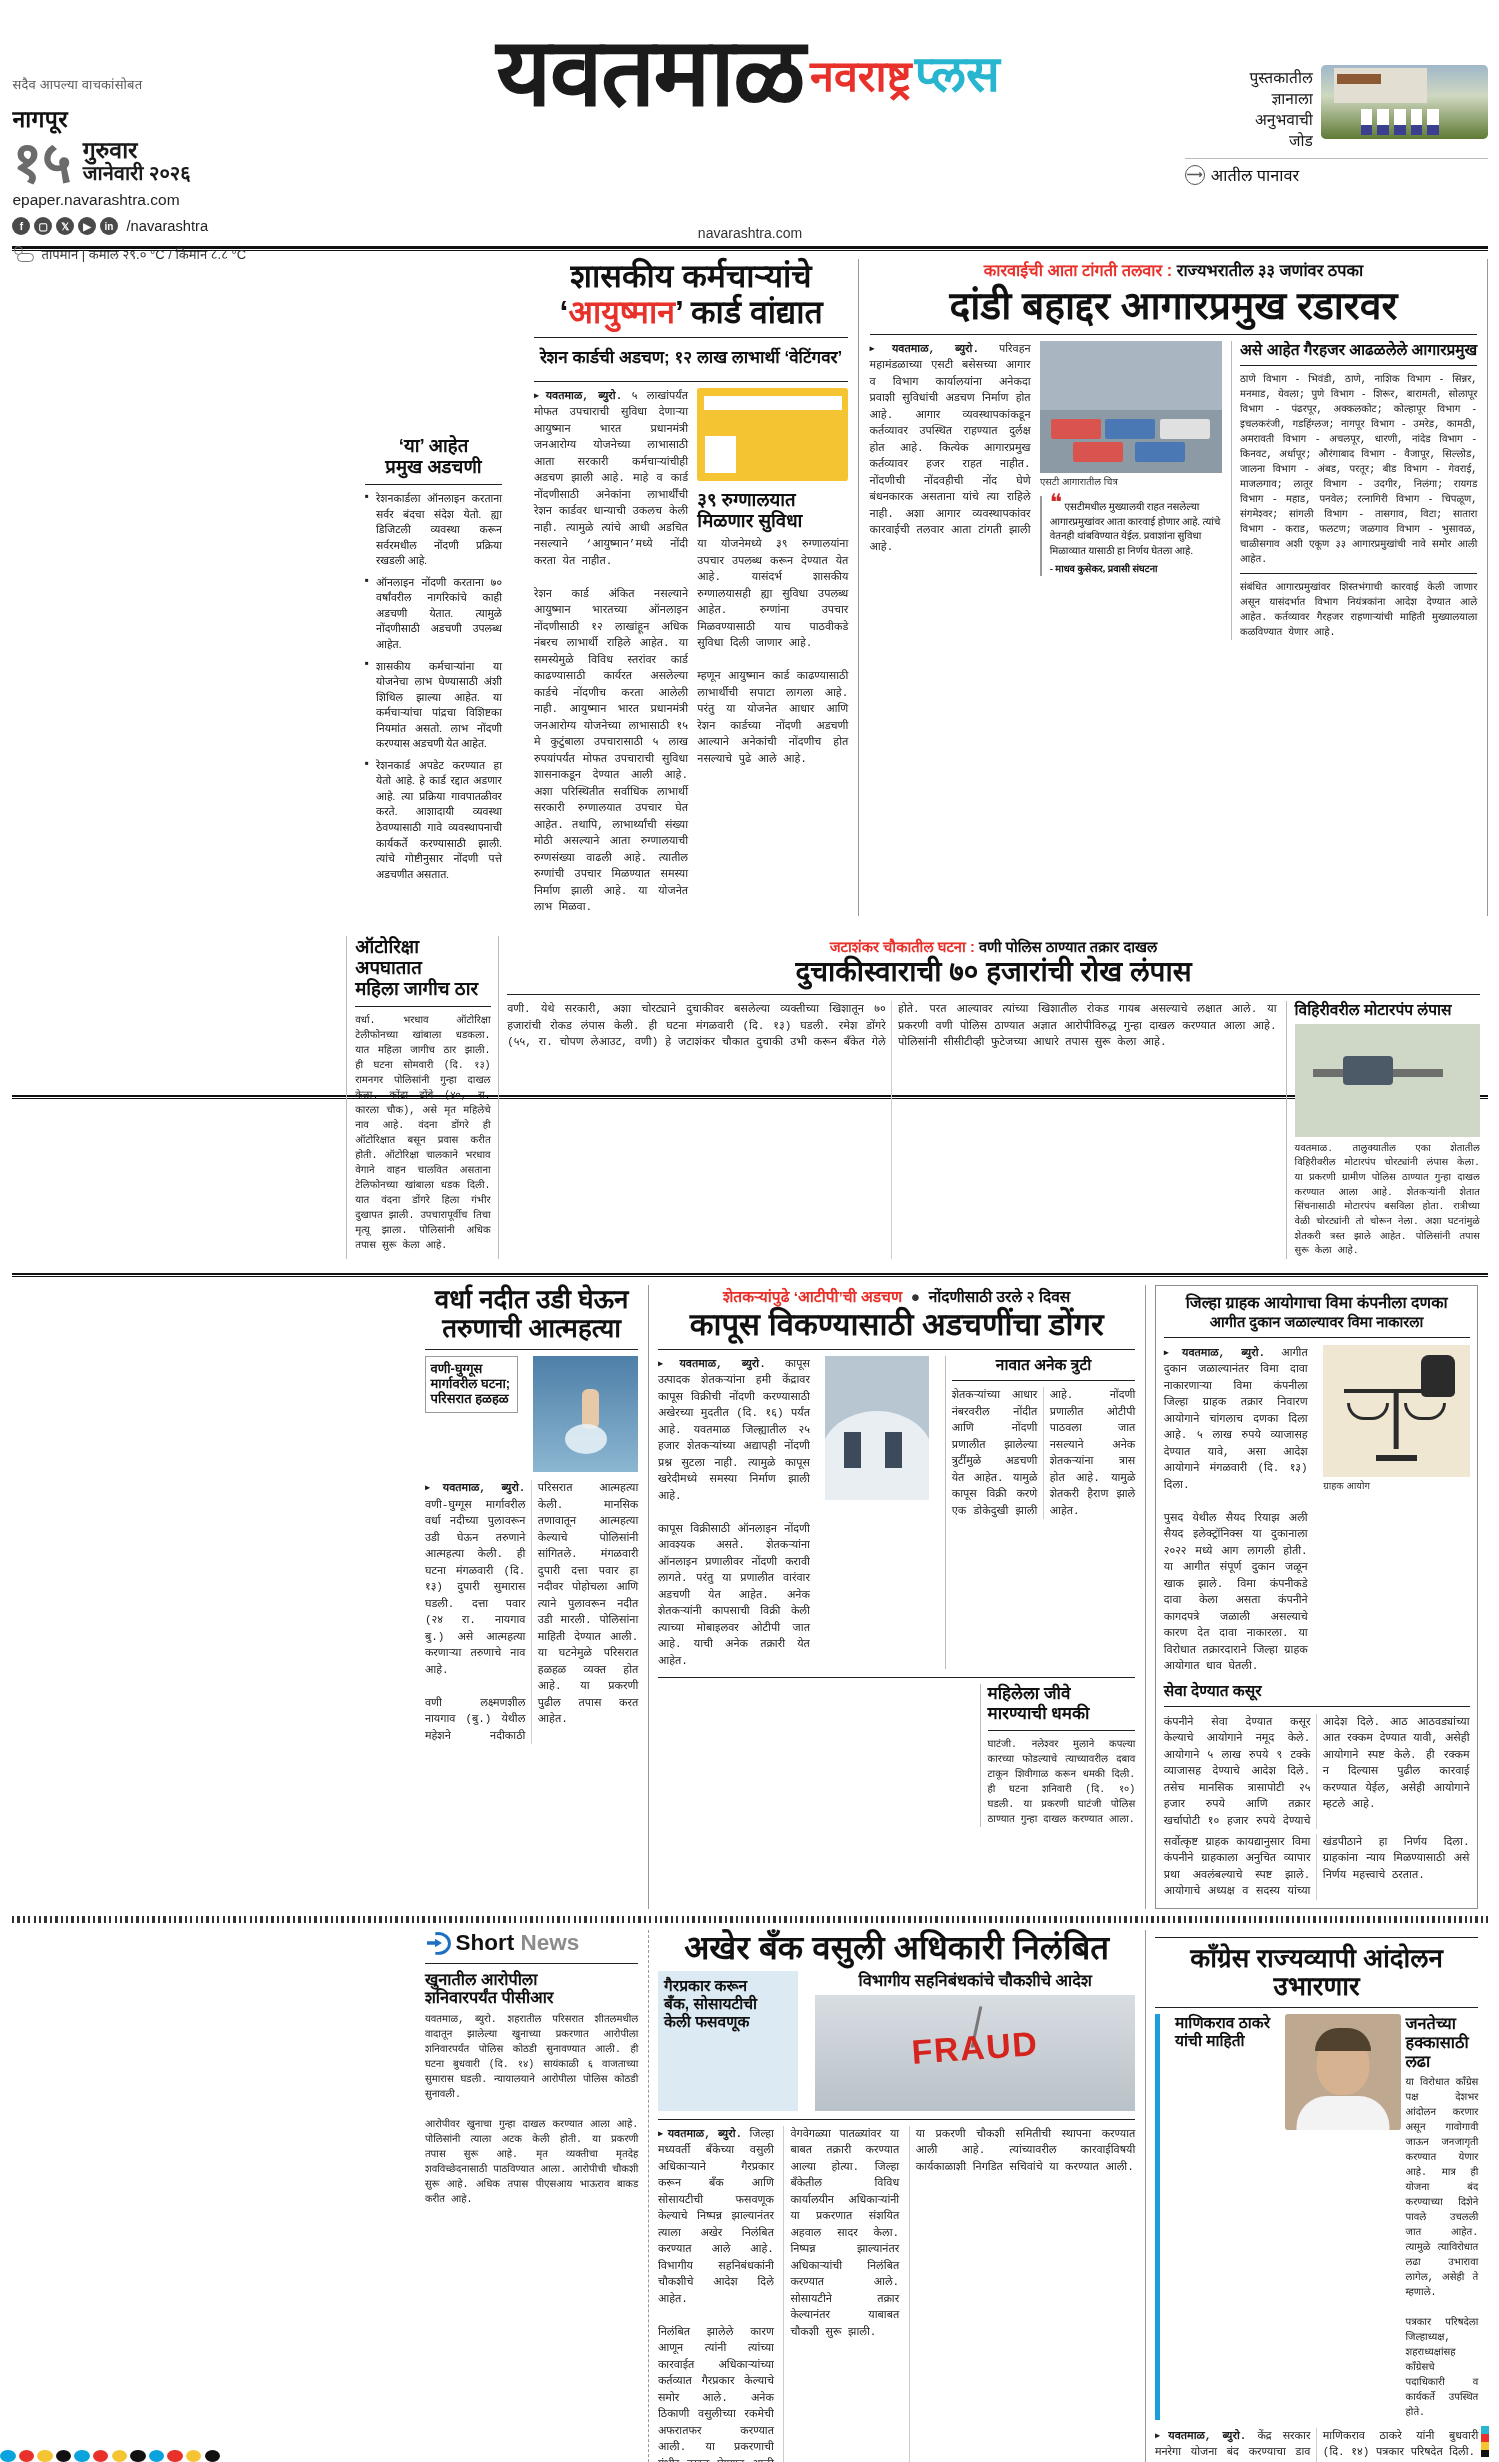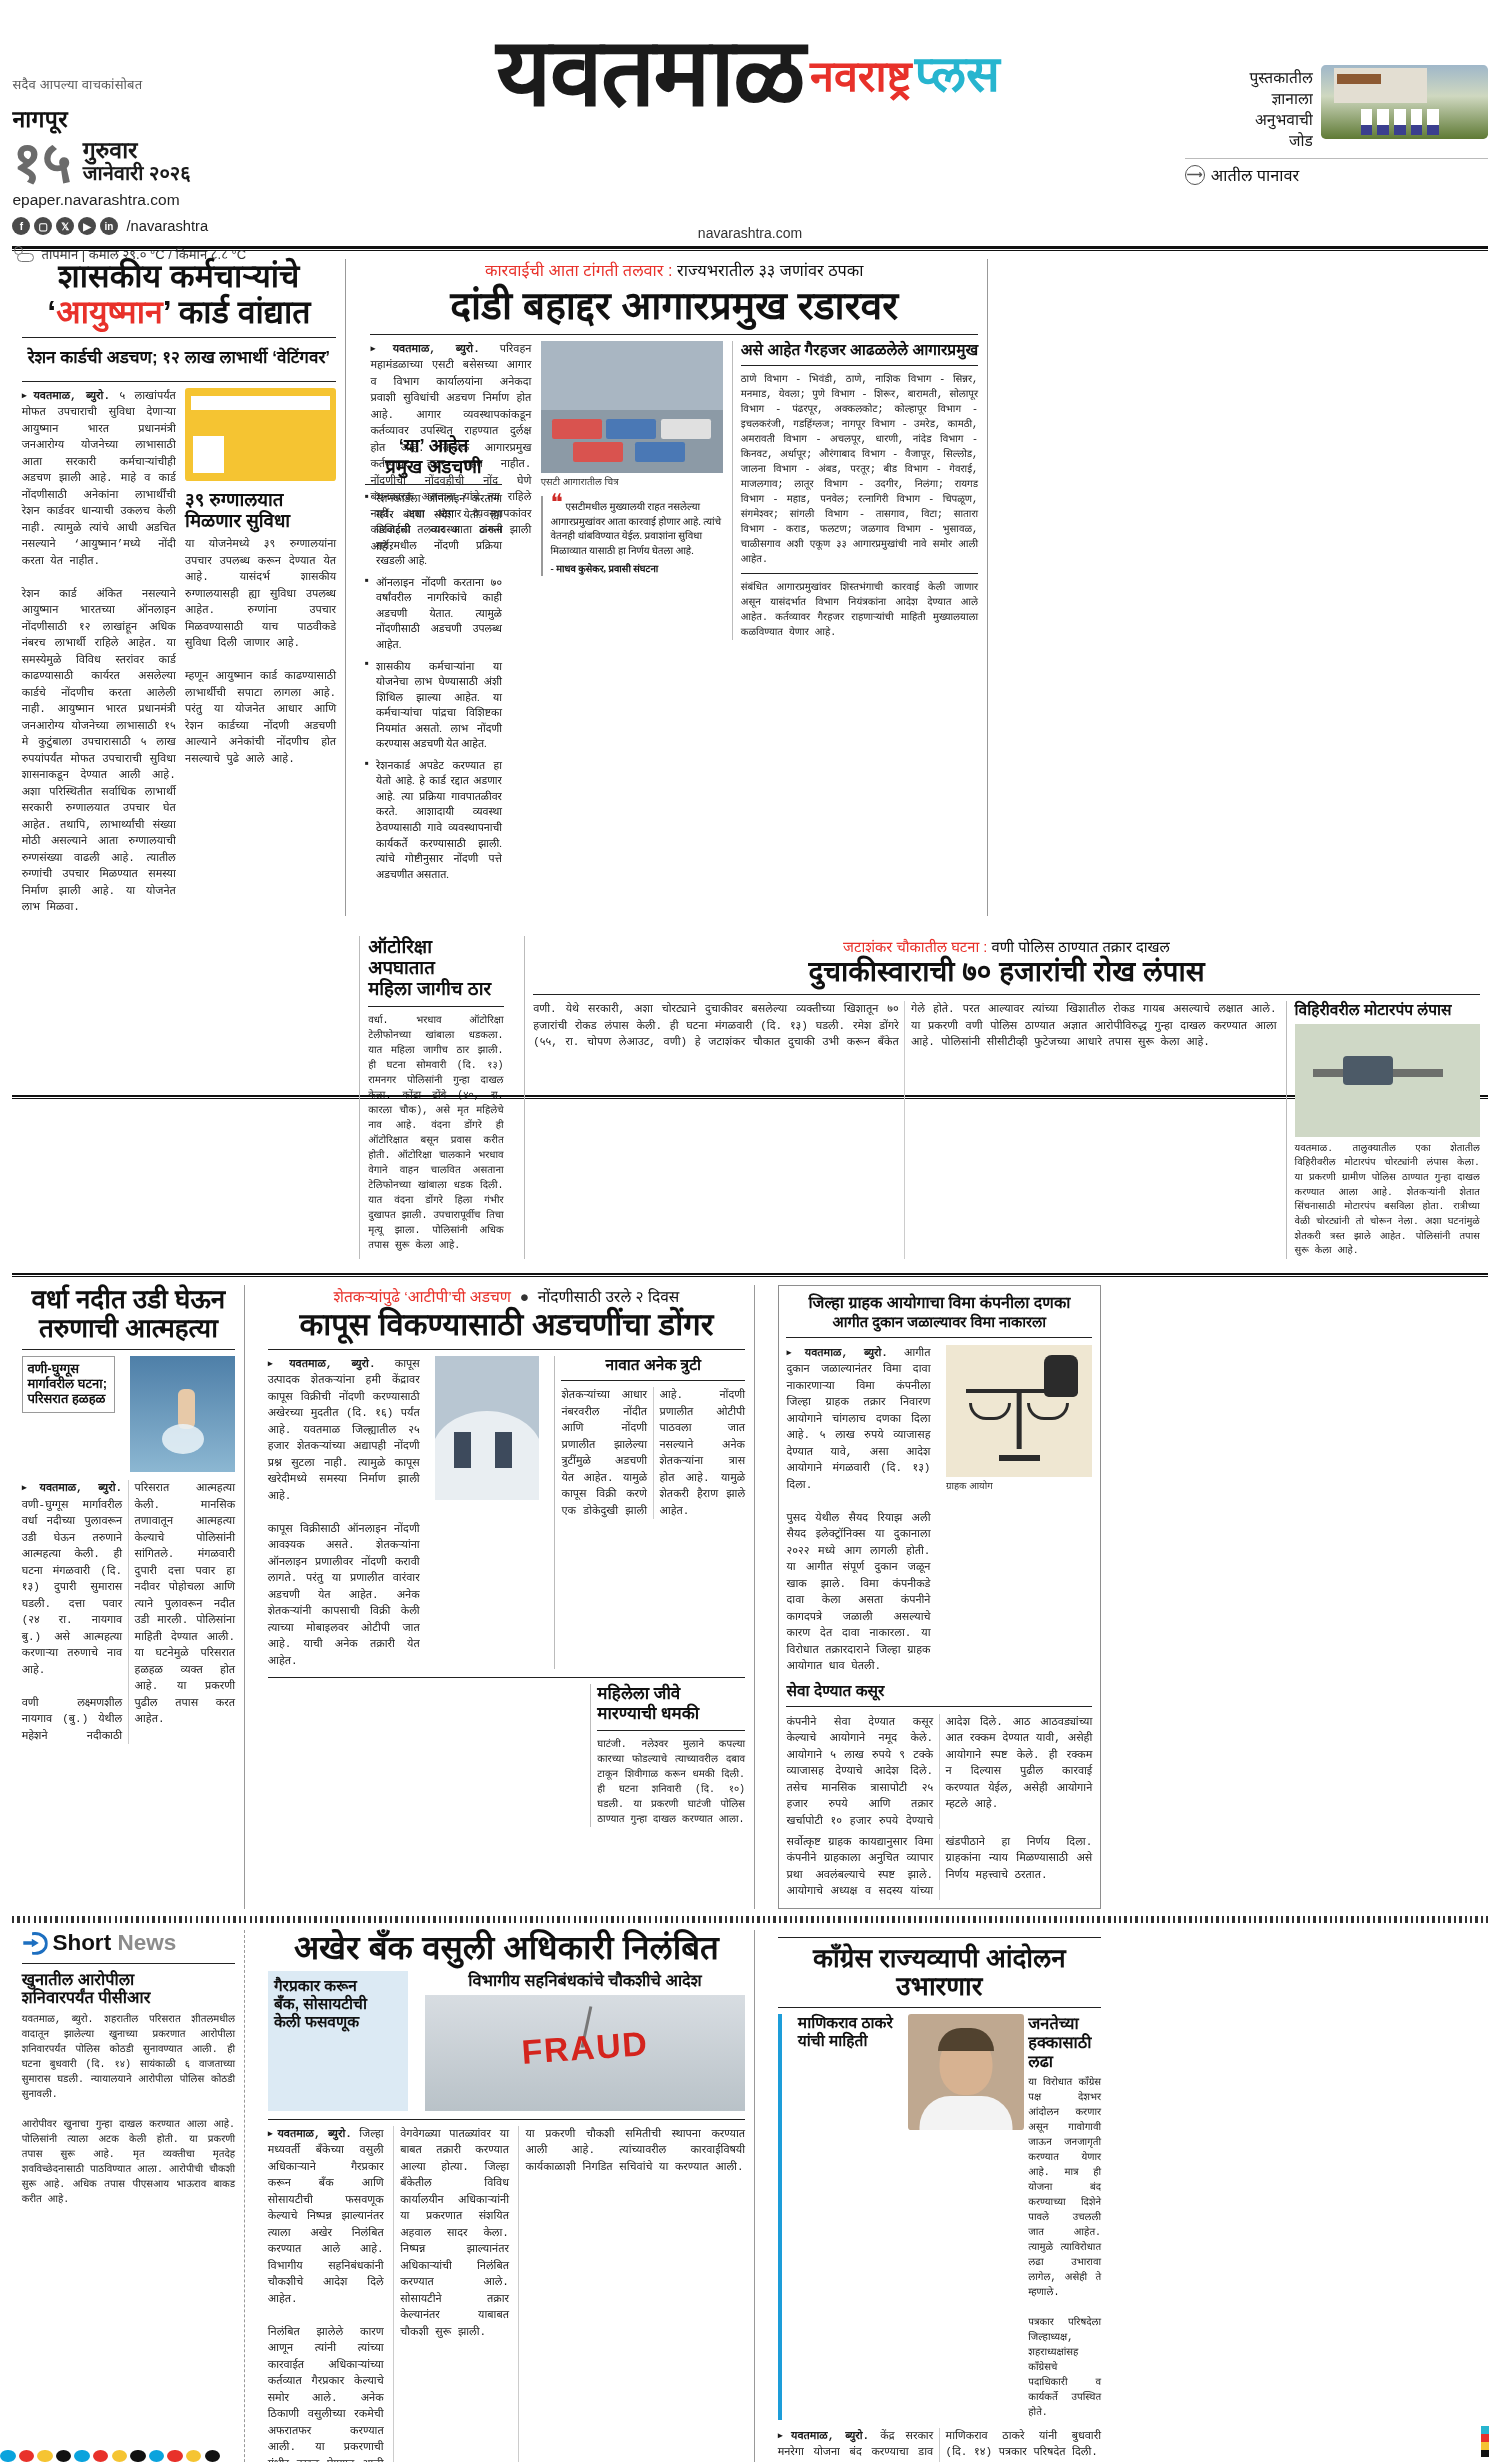--- a/index.html
+++ b/index.html
@@ -65,27 +65,27 @@
   .circ-g { width: 20px; height: 20px; border-radius: 50%; border: 1.6px solid #555; color: #555;
             display: flex; align-items: center; justify-content: center; font-size: 11px; font-weight: bold;
             font-family: "Liberation Sans", sans-serif; }
   .promo-under span.lbl { font-size: 16.3px; font-family: "Liberation Sans", sans-serif; }
 
   .siteurl { position: absolute; left: 0; right: 0; bottom: 3px; text-align: center; font-size: 14px; color: #333;
              font-family: "Liberation Sans", sans-serif; }
   .rule-thick { border-top: 3.1px solid #111; border-bottom: 0.8px solid #111; height: 5.4px; margin: 1.6px 0 7.8px 0; }
 
   
-  .cols { display: flex; gap: 13px; }
+  .cols { display: flex; gap: 0; justify-content: flex-end; }
   .col { padding: 0 9.3px; }
   .col-a { width: 334px; border-right: 0.8px solid #999; }
   .col-mid { width: 629px; border-right: 0.8px solid #999; padding-left: 11px; }
 
   h1.lead { font-family: "Liberation Sans", sans-serif; font-weight: bold; line-height: 1.12; }
-  .kicker { font-family: "Liberation Sans", sans-serif; font-weight: normal; font-size: 16.3px; text-align: center; }
+  .kicker { font-family: "Liberation Sans", sans-serif; font-weight: bold; font-size: 16.3px; text-align: center; }
   .kicker .red { color: #e8312a; }
   .subhead { font-family: "Liberation Sans", sans-serif; font-weight: bold; font-size: 18px; text-align: center;
              padding: 6.2px 0 4.7px; }
   .hr-thin { border-top: 0.8px solid #222; margin: 6.2px 0; }
   .hr-dbl { border-top: 2.3px solid #111; border-bottom: 0.8px solid #111; height: 3.9px; margin: 7.8px 0; }
 
   .body-text { font-size: 11px; line-height: 1.5; text-align: justify; color: #1a1a1a;
                font-family: Liberation Mono, monospace; }
   .byline { font-weight: bold; }
   .tri::before { content: "\25B6"; font-size: 8.5px; margin-right: 3.9px; vertical-align: 0.8px; }

